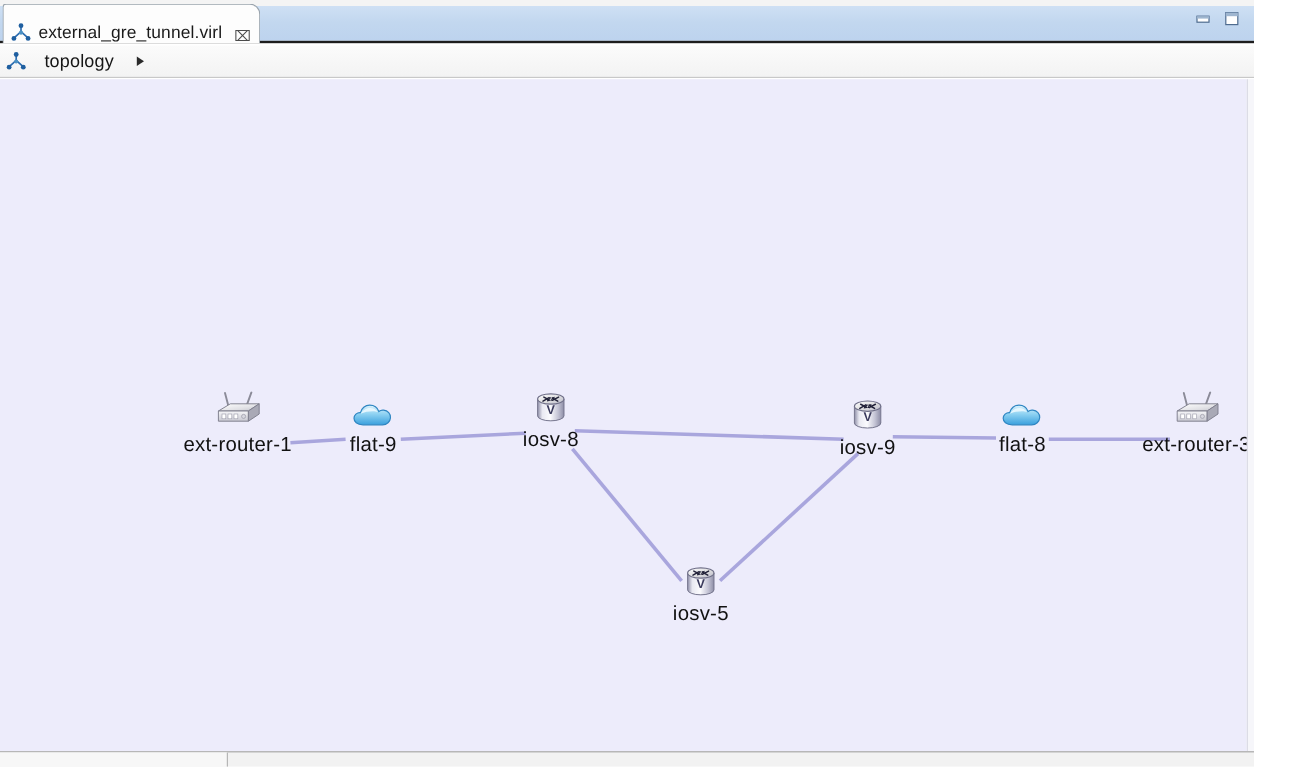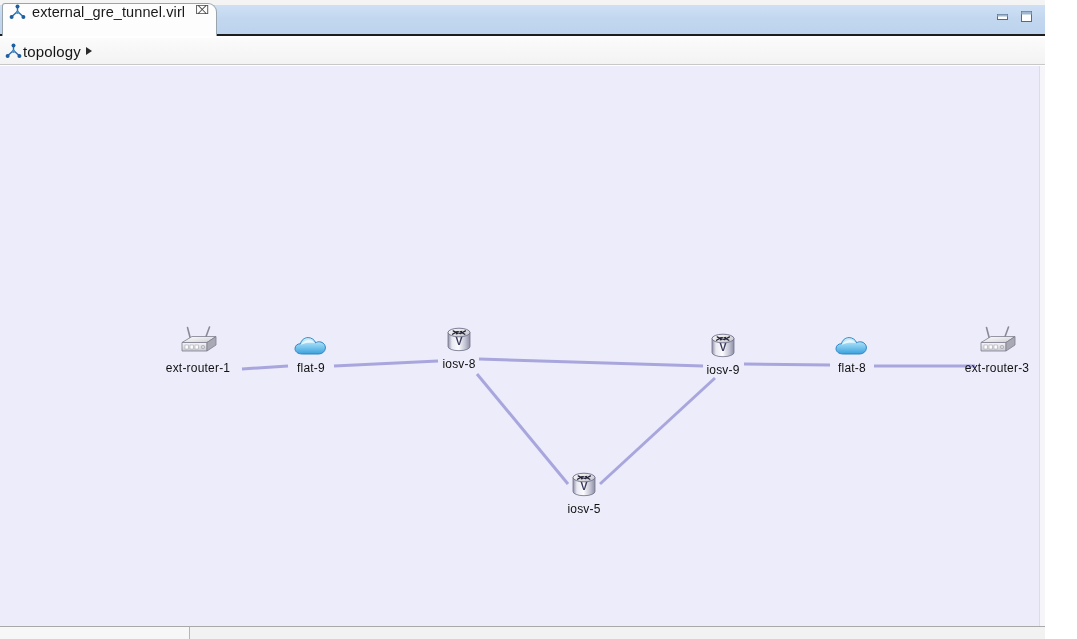--- a/index.html
+++ b/index.html
@@ -51,21 +51,21 @@
     top: 3px;
     height: 33px;
     padding: 0 7px 0 6px;
     background: #fdfdfd;
     border: 1px solid #9aa4ad;
     border-bottom: none;
     border-top-left-radius: 3px;
     border-top-right-radius: 9px;
     box-sizing: border-box;
     display: flex;
-    align-items: flex-start;
+    align-items: flex-end;
     gap: 6px;
     z-index: 4;
   }
   .tab-title {
     font-size: 14.5px;
     color: #1a1a1a;
     letter-spacing: 0.1px;
     white-space: nowrap;
   }
   .tab-close {
@@ -92,21 +92,21 @@
     left: 0; top: 38px;
     width: 1045px;
     height: 27px;
     background: #f7f7f7;
     background: linear-gradient(to bottom, #fbfbfb 0%, #f3f3f3 100%);
     border-bottom: 1px solid #c8c8c8;
     box-sizing: border-box;
     display: flex;
     align-items: center;
     padding-left: 5px;
-    gap: 1px;
+    gap: 15px;
   }
   .crumb-label {
     font-size: 15px;
     color: #151515;
     letter-spacing: 0.15px;
   }
   .crumb-arrow {
     width: 0; height: 0;
     border-left: 6px solid #2a2a2a;
     border-top: 4.5px solid transparent;
@@ -171,21 +171,21 @@
     user-select: none;
   }
   .node-icon {
     height: 30px;
     display: flex;
     align-items: flex-end;
     justify-content: center;
   }
   .node-label {
     margin-top: 3px;
-    font-size: 12px;
+    font-size: 17px;
     color: #111111;
     letter-spacing: 0.2px;
     white-space: nowrap;
   }
 
   
   #watermark {
     position: absolute;
     right: 2px;
     top: 560px;

